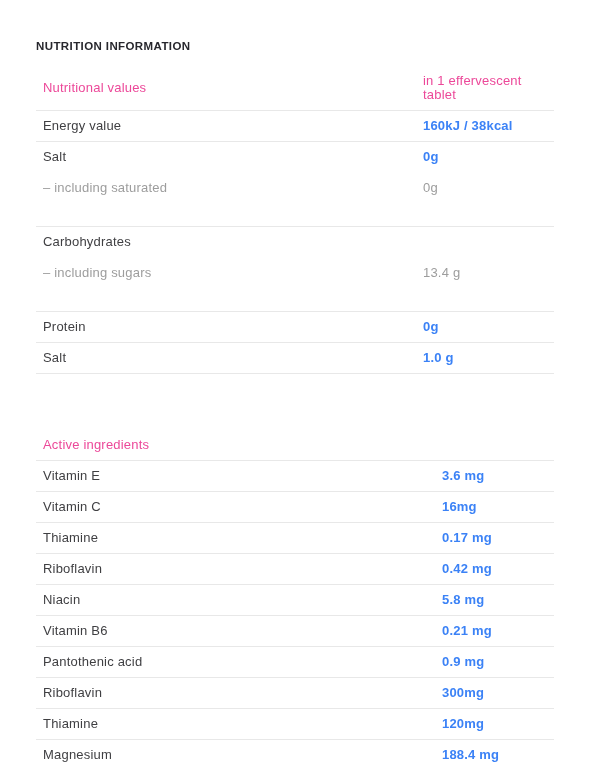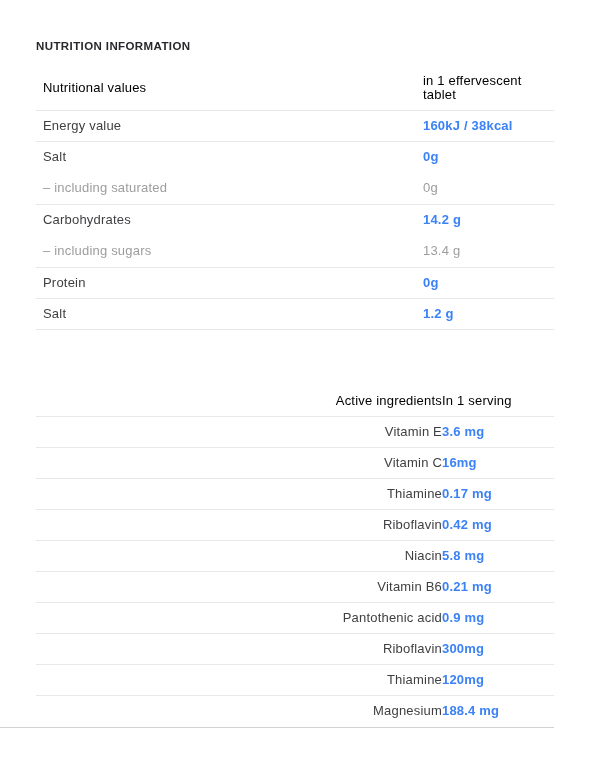--- a/index.html
+++ b/index.html
@@ -30,31 +30,31 @@
   .t-row {
     display: flex;
     align-items: center;
     padding: 8px 0 8px 7px;
     border-bottom: 1px solid #e8e8e8;
     font-size: 13px;
     letter-spacing: 0.2px;
     line-height: 14px;
   }
   .t-row .cell-label { flex: 0 0 380px; }
-  .ntable-2 .t-row .cell-label { flex: 0 0 399px; text-align: right; }
+  .ntable-2 .t-row .cell-label { flex: 0 0 399px; }
   .t-row .cell-value { flex: 1; }
 
   .t-row.head .cell-label,
-  .t-row.head .cell-value { font-weight: normal; color: #000000; }
+  .t-row.head .cell-value { font-weight: normal; color: #ec4899; }
 
   .t-row.main .cell-value { font-weight: bold; color: #3b82f6; }
 
   .t-row.no-border { border-bottom: none; }
 
-  .t-row.sub { padding-top: 9px; padding-bottom: 9px; color: #9d9d9d; }
+  .t-row.sub { padding-top: 9px; padding-bottom: 31px; color: #9d9d9d; }
   .t-row.sub .cell-value { font-weight: normal; color: #9d9d9d; }
 
   .t-row.last { border-bottom-color: transparent; }
 
   .bottom-divider {
     width: 612px;
     height: 0;
     border-bottom: 1px solid #d2d2d2;
   }
 </style>
@@ -78,40 +78,38 @@
       <div class="t-row main no-border">
         <div class="cell-label">Salt</div>
         <div class="cell-value">0g</div>
       </div>
       <div class="t-row sub">
         <div class="cell-label">– including saturated</div>
         <div class="cell-value">0g</div>
       </div>
       <div class="t-row main no-border">
         <div class="cell-label">Carbohydrates</div>
-        <div class="cell-value">14.2 g</div>
       </div>
       <div class="t-row sub">
         <div class="cell-label">– including sugars</div>
         <div class="cell-value">13.4 g</div>
       </div>
       <div class="t-row main">
         <div class="cell-label">Protein</div>
         <div class="cell-value">0g</div>
       </div>
       <div class="t-row main">
         <div class="cell-label">Salt</div>
-        <div class="cell-value">1.2 g</div>
+        <div class="cell-value">1.0 g</div>
       </div>
     </div>
 
     <div class="ntable ntable-2">
       <div class="t-row head">
         <div class="cell-label">Active ingredients</div>
-        <div class="cell-value">In 1 serving</div>
       </div>
       <div class="t-row main">
         <div class="cell-label">Vitamin E</div>
         <div class="cell-value">3.6 mg</div>
       </div>
       <div class="t-row main">
         <div class="cell-label">Vitamin C</div>
         <div class="cell-value">16mg</div>
       </div>
       <div class="t-row main">

